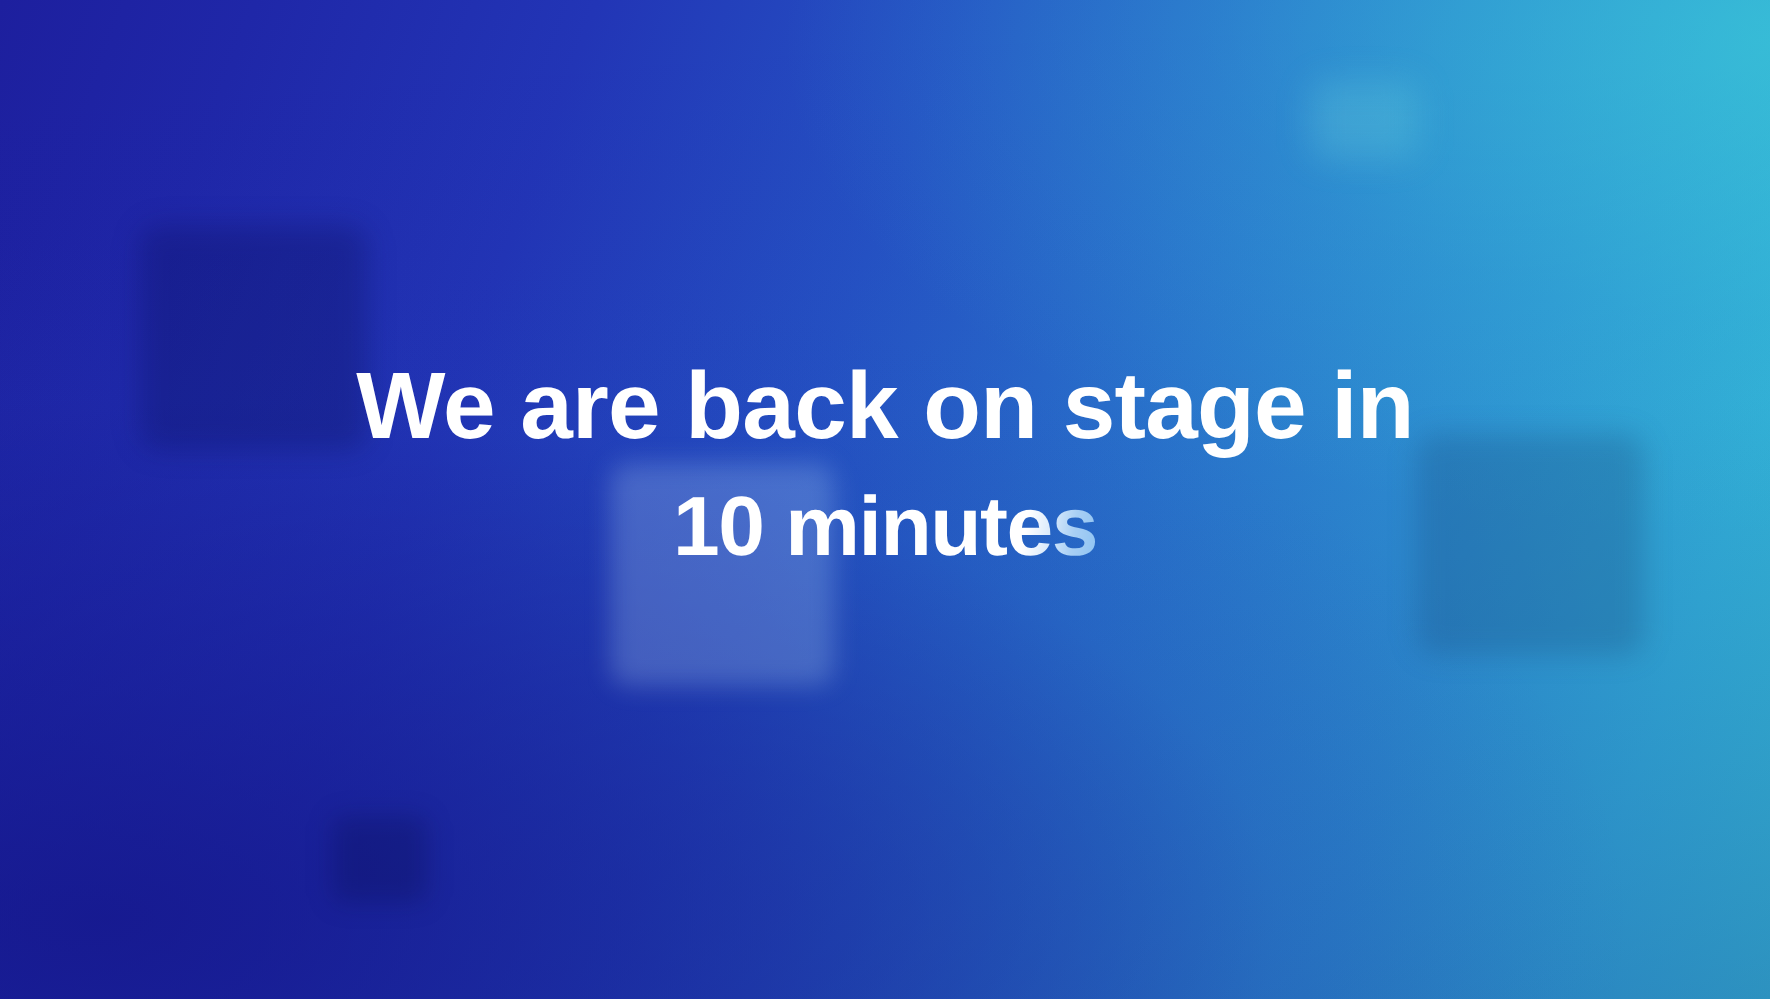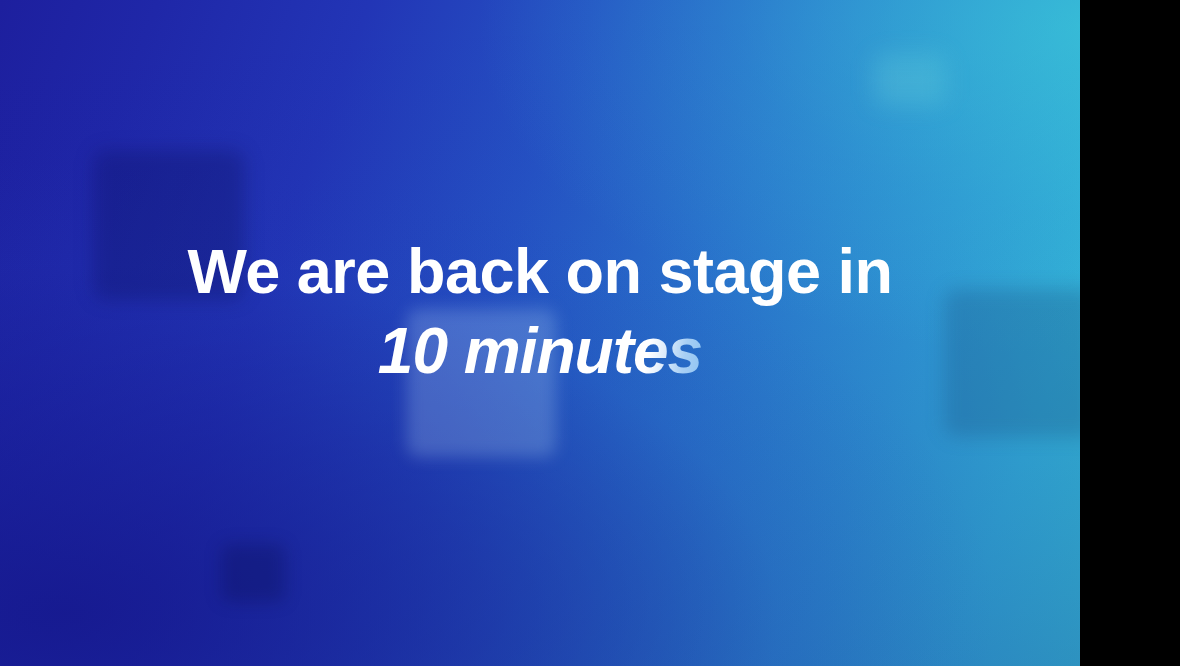--- a/index.html
+++ b/index.html
@@ -7,21 +7,21 @@
     margin: 0;
     padding: 0;
     background: #000;
   }
   body {
     font-family: "Liberation Sans", sans-serif;
   }
 
   #slide {
     position: relative;
-    width: 1080px;
+    width: 1180px;
     height: 666px;
     overflow: hidden;
     background: #2239bb;
   }
 
   
   .bg-base {
     position: absolute;
     inset: 0;
     background: linear-gradient(110deg,
@@ -117,24 +117,23 @@
     color: #ffffff;
     font-weight: 700;
     letter-spacing: -0.5px;
     white-space: pre;
   }
   .line-1 {
     font-size: 63px;
     line-height: 78px;
   }
   .line-2 {
-    font-size: 64px;
+    font-size: 56px;
     line-height: 82px;
     letter-spacing: -1px;
-    font-style: italic;
   }
   
   .fade-tail {
     background-image: linear-gradient(100deg,
         #ffffff 0%,
         #ffffff 26%,
         #dcebfb 48%,
         #a8cff4 72%,
         #8cc2f2 100%);
     -webkit-background-clip: text;

